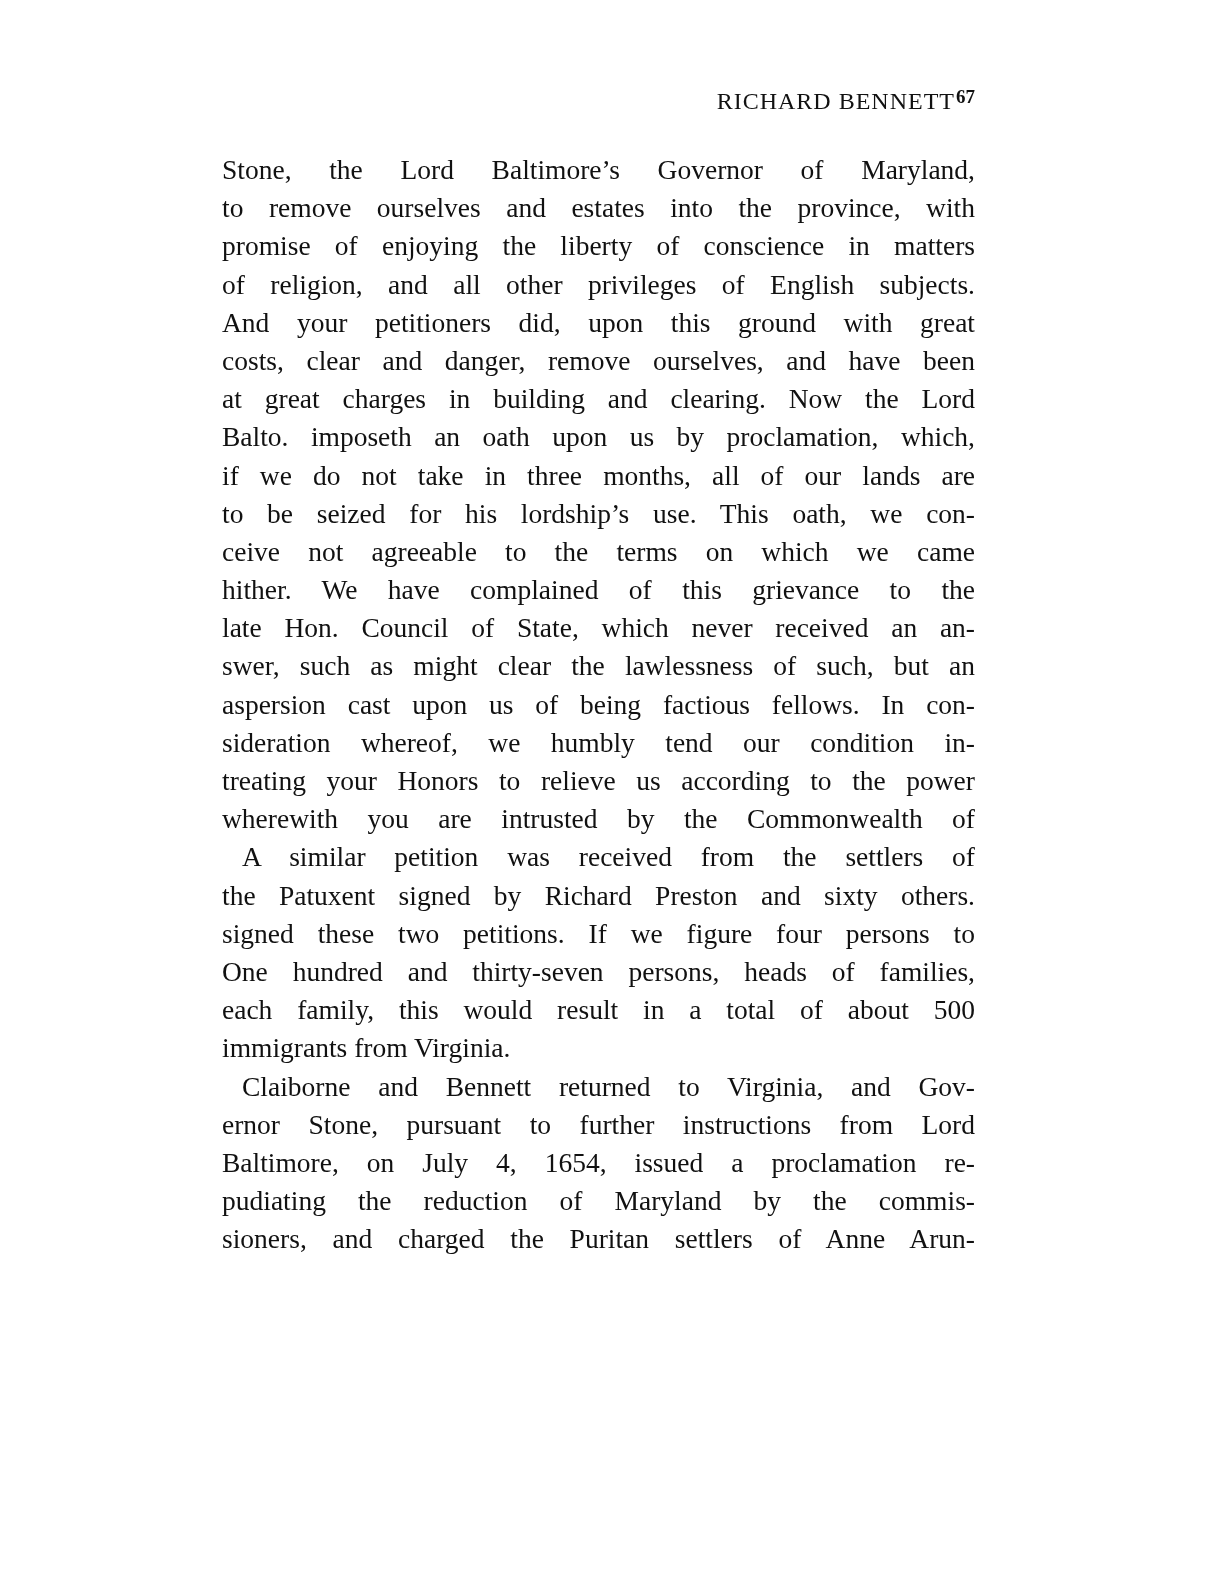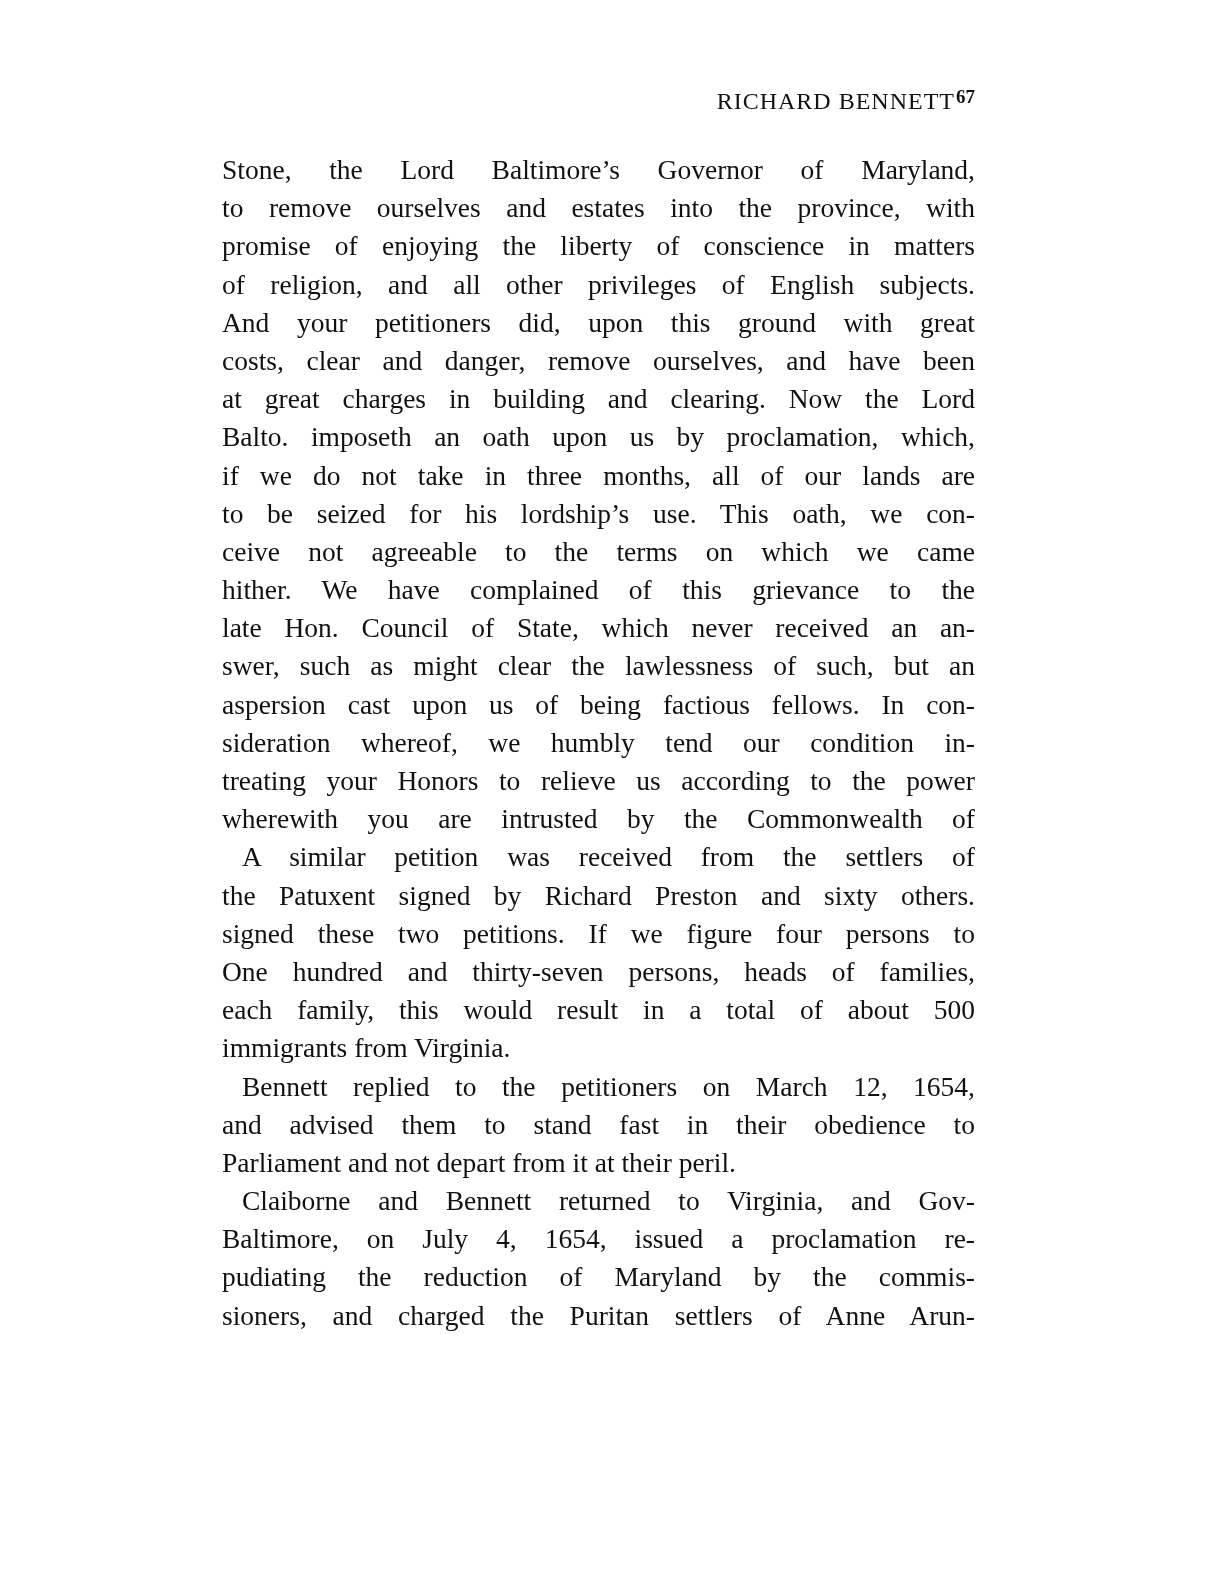--- a/index.html
+++ b/index.html
@@ -94,23 +94,19 @@
     </div>
     <div class="paragraph">
       <div class="line indent">A similar petition was received from the settlers of</div>
       <div class="line">the Patuxent signed by Richard Preston and sixty others.</div>
       <div class="line">signed these two petitions.  If we figure four persons to</div>
       <div class="line">One hundred and thirty-seven persons, heads of families,</div>
       <div class="line">each family, this would result in a total of about 500</div>
       <div class="line last">immigrants from Virginia.</div>
     </div>
     <div class="paragraph">
-      <div class="line indent">Bennett replied to the petitioners on March 12, 1654,</div>
-      <div class="line">and advised them to stand fast in their obedience to</div>
-      <div class="line last">Parliament and not depart from it at their peril.</div>
-    </div>
-    <div class="paragraph">
       <div class="line indent">Claiborne and Bennett returned to Virginia, and Gov-</div>
+      <div class="line">ernor Stone, pursuant to further instructions from Lord</div>
       <div class="line">Baltimore, on July 4, 1654, issued a proclamation re-</div>
       <div class="line">pudiating the reduction of Maryland by the commis-</div>
       <div class="line">sioners, and charged the Puritan settlers of Anne Arun-</div>
     </div>
   </div>
 
 </body></html>

